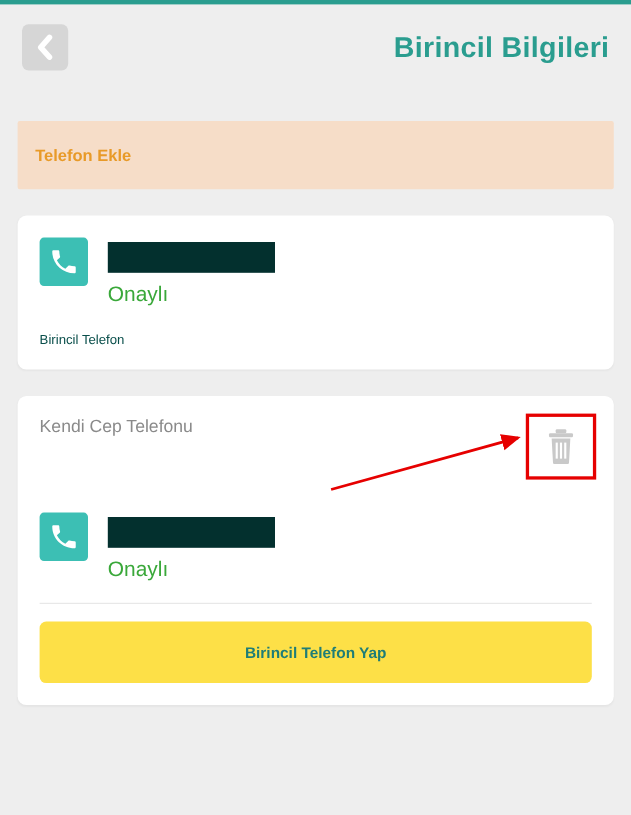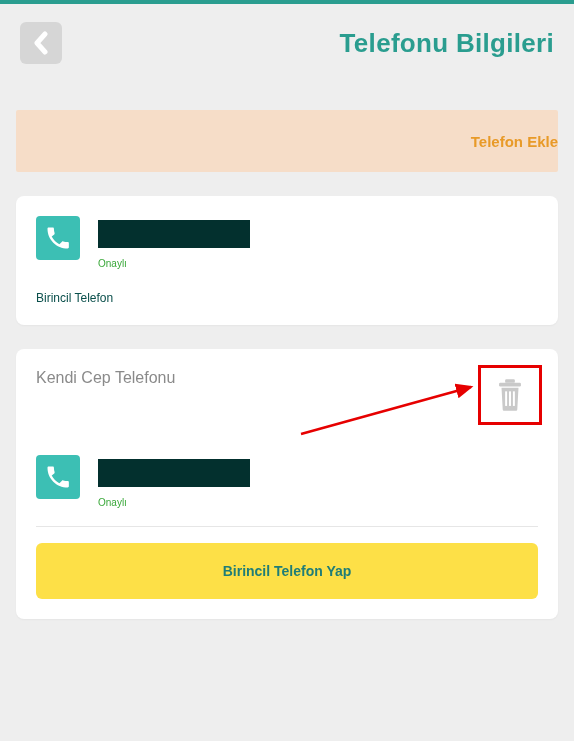--- a/index.html
+++ b/index.html
@@ -37,23 +37,24 @@
     font-size: 26px;
     font-weight: 600;
     letter-spacing: 0.3px;
   }
   .add-btn {
     margin: 28px 16px 0 16px;
     background: #f6ddc8;
     height: 62px;
     display: flex;
     align-items: center;
-    justify-content: flex-end;
+    justify-content: flex-start;
     border-radius: 2px;
     cursor: pointer;
+    padding-left: 16px;
   }
   .add-btn span {
     color: #e89a28;
     font-size: 15px;
     font-weight: 600;
   }
   .card {
     background: #ffffff;
     margin: 24px 16px 0 16px;
     border-radius: 8px;
@@ -86,21 +87,21 @@
     margin-left: 18px;
   }
   .phone-number {
     width: 152px;
     height: 28px;
     background: #03302e;
     margin-top: 4px;
   }
   .status {
     color: #3aa83a;
-    font-size: 10px;
+    font-size: 19px;
     font-weight: 500;
     margin-top: 10px;
   }
   .primary-label {
     color: #0a4f4b;
     font-size: 12px;
     font-weight: 400;
     margin-top: 22px;
   }
   .card2-header {
@@ -150,21 +151,21 @@
 <div class="topbar"></div>
 
 <div class="header">
   <div class="back-btn">
     <span>
       <svg width="18" height="24" viewBox="0 0 18 24">
         <path d="M13 3 L5 12 L13 21" stroke="#ffffff" stroke-width="5" fill="none" stroke-linecap="round" stroke-linejoin="round"></path>
       </svg>
     </span>
   </div>
-  <div class="page-title">Telefonu Bilgileri</div>
+  <div class="page-title">Birincil Bilgileri</div>
 </div>
 
 <div class="add-btn">
   <span>Telefon Ekle</span>
 </div>
 
 <div class="card">
   <div class="phone-row">
     <div class="phone-icon">
       <svg width="28" height="28" viewBox="0 0 24 24">

